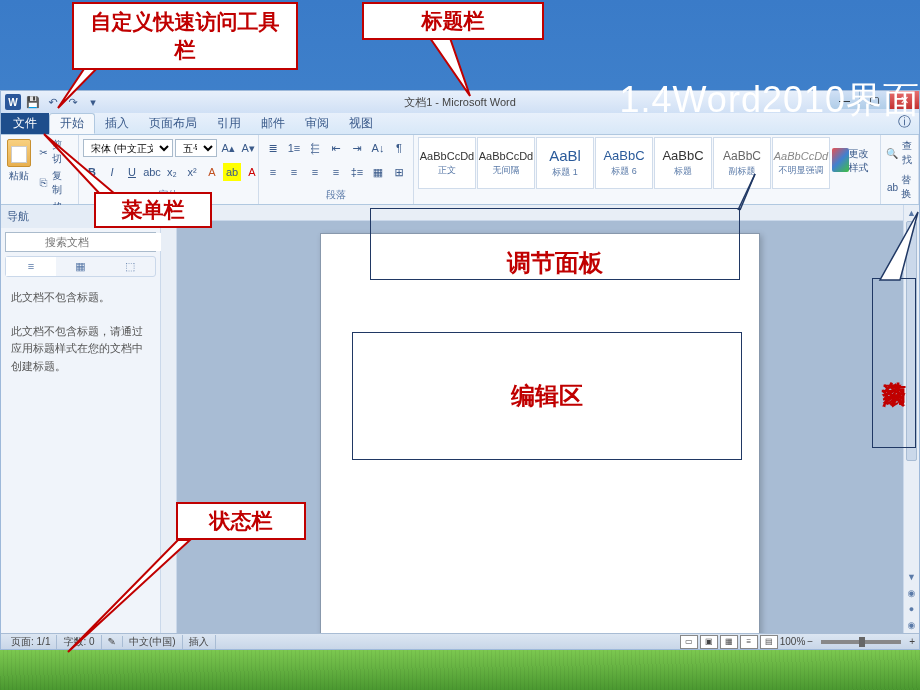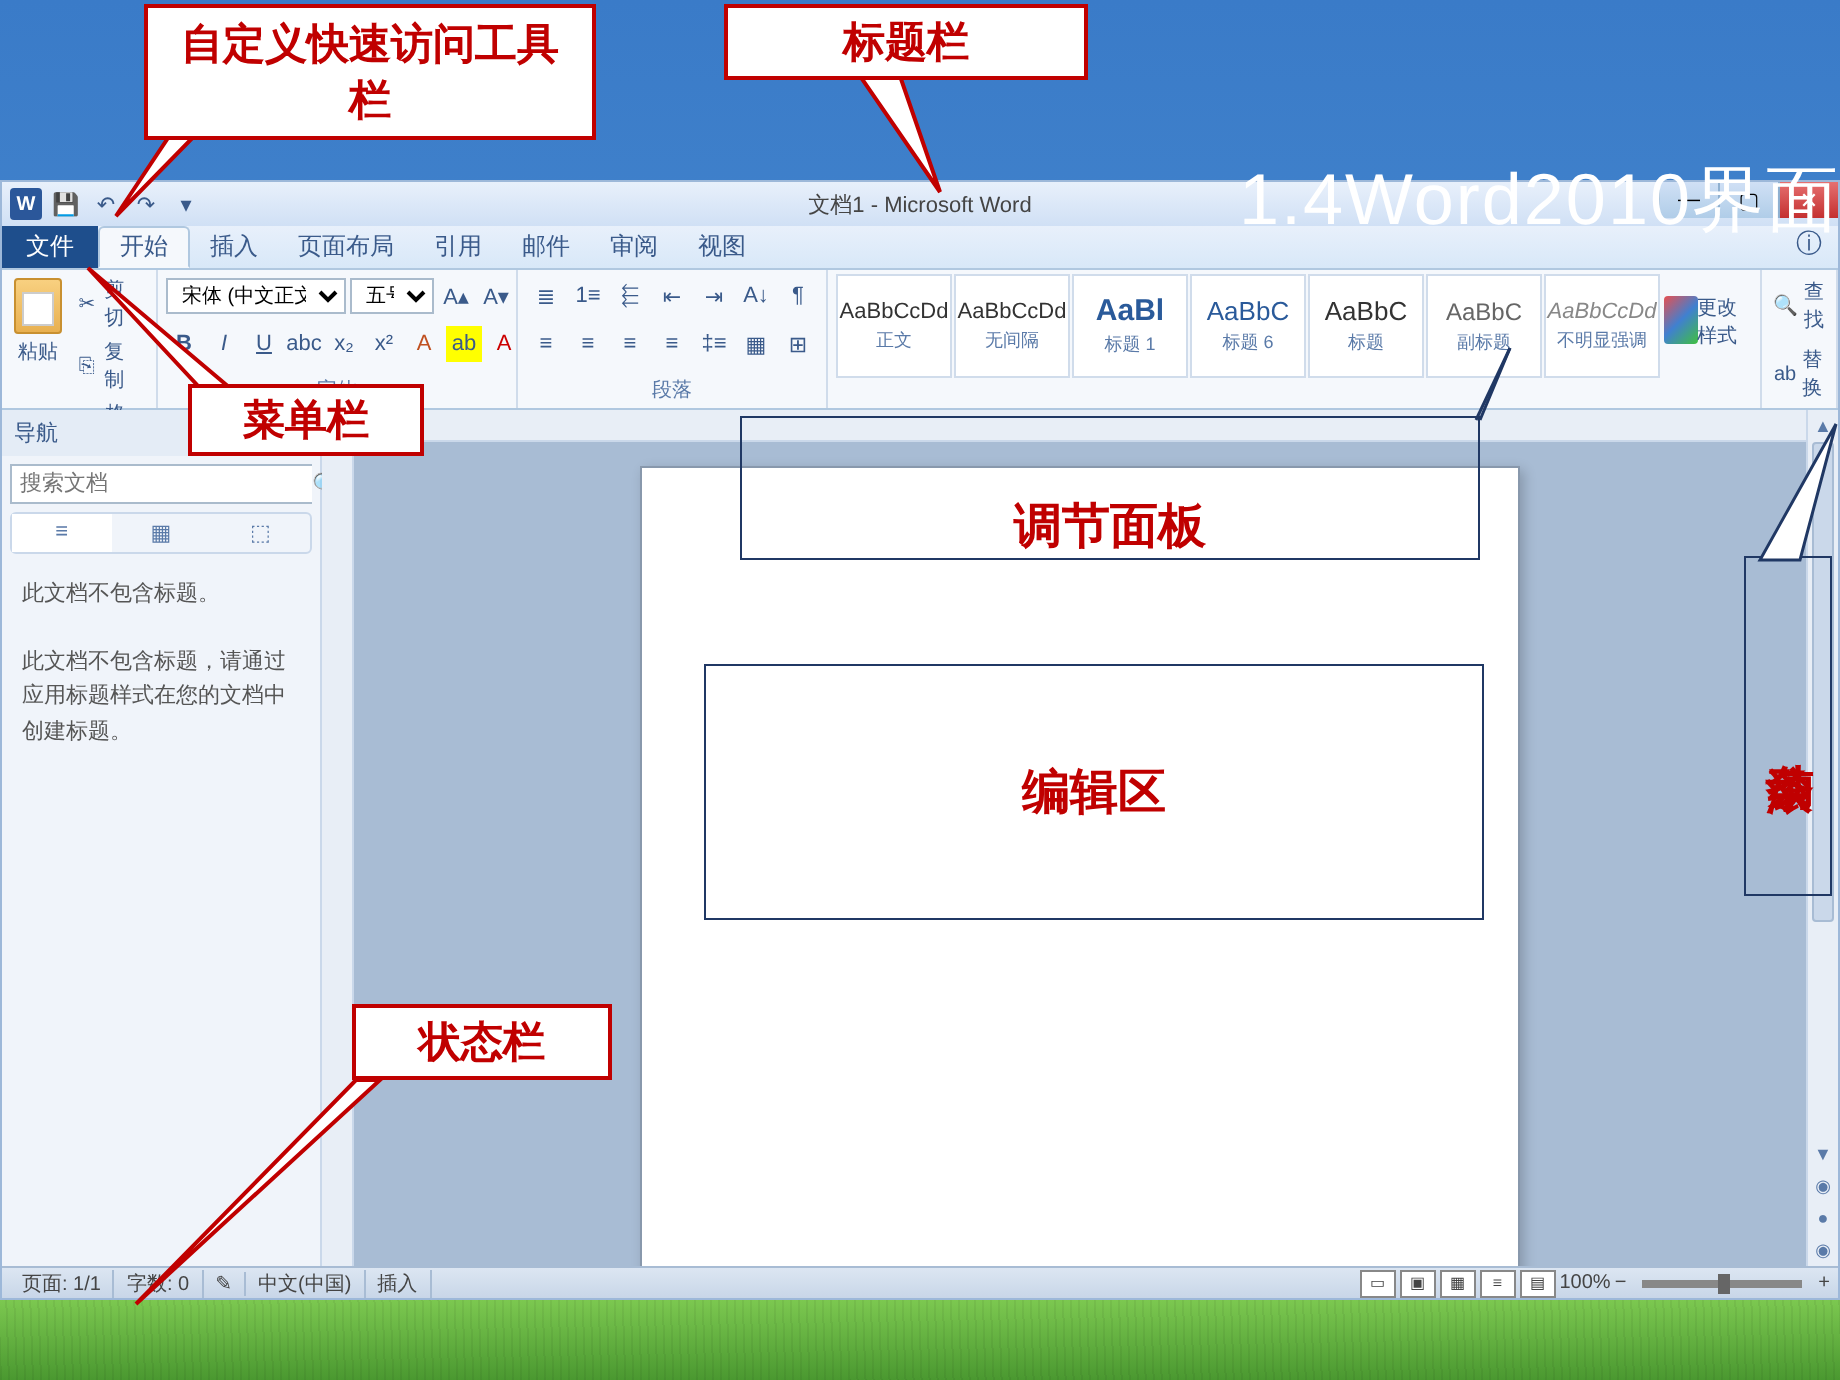--- a/index.html
+++ b/index.html
@@ -218,21 +218,21 @@
   width: 160px;
   background: #f0f4fa;
   border-right: 1px solid #cad8ea;
 }
 .nav-title { padding: 4px 6px; font-size: 11px; color: #3a5a8a; background: #e4ecf6; display: flex; justify-content: space-between; }
 .nav-search {
   margin: 4px; display: flex;
   border: 1px solid #abc; background: #fff;
   height: 20px;
 }
-.nav-search input { flex: 1; border: none; font-size: 11px; padding: 0 4px; outline: none; }
+.nav-search input { flex: 1; border: none; font-size: 11px; padding: 0 4px; outline: none; margin-left: 35px; }
 .nav-search-btn { width: 22px; display: flex; align-items: center; justify-content: center; color: #5a7aa8; }
 .nav-tabs { display: flex; margin: 4px; border: 1px solid #cad8ea; border-radius: 3px; }
 .nav-tab { flex: 1; text-align: center; padding: 3px; font-size: 11px; color: #5a7aa8; }
 .nav-tab.active { background: #fff; }
 .nav-msg { padding: 8px 10px; font-size: 11px; color: #555; line-height: 1.6; }
 
 
 .ruler-h {
   position: absolute;
   left: 160px; right: 16px; top: 114px;
@@ -488,21 +488,21 @@
         <div class="styles-gallery">
           <div class="style-item">
               <div class="style-preview">AaBbCcDd</div>
               <div class="style-name">正文</div>
             </div>
           <div class="style-item">
               <div class="style-preview">AaBbCcDd</div>
               <div class="style-name">无间隔</div>
             </div>
           <div class="style-item">
-              <div class="style-preview" style="font-size:15px; font-weight:bold; color:#2a5a9a;">AaBl</div>
+              <div class="style-preview" style="font-size:15px; font-weight:normal; color:#2a5a9a;">AaBl</div>
               <div class="style-name">标题 1</div>
             </div>
           <div class="style-item">
               <div class="style-preview" style="font-size:13px; color:#2a5a9a;">AaBbC</div>
               <div class="style-name">标题 6</div>
             </div>
           <div class="style-item">
               <div class="style-preview" style="font-size:13px;">AaBbC</div>
               <div class="style-name">标题</div>
             </div>

